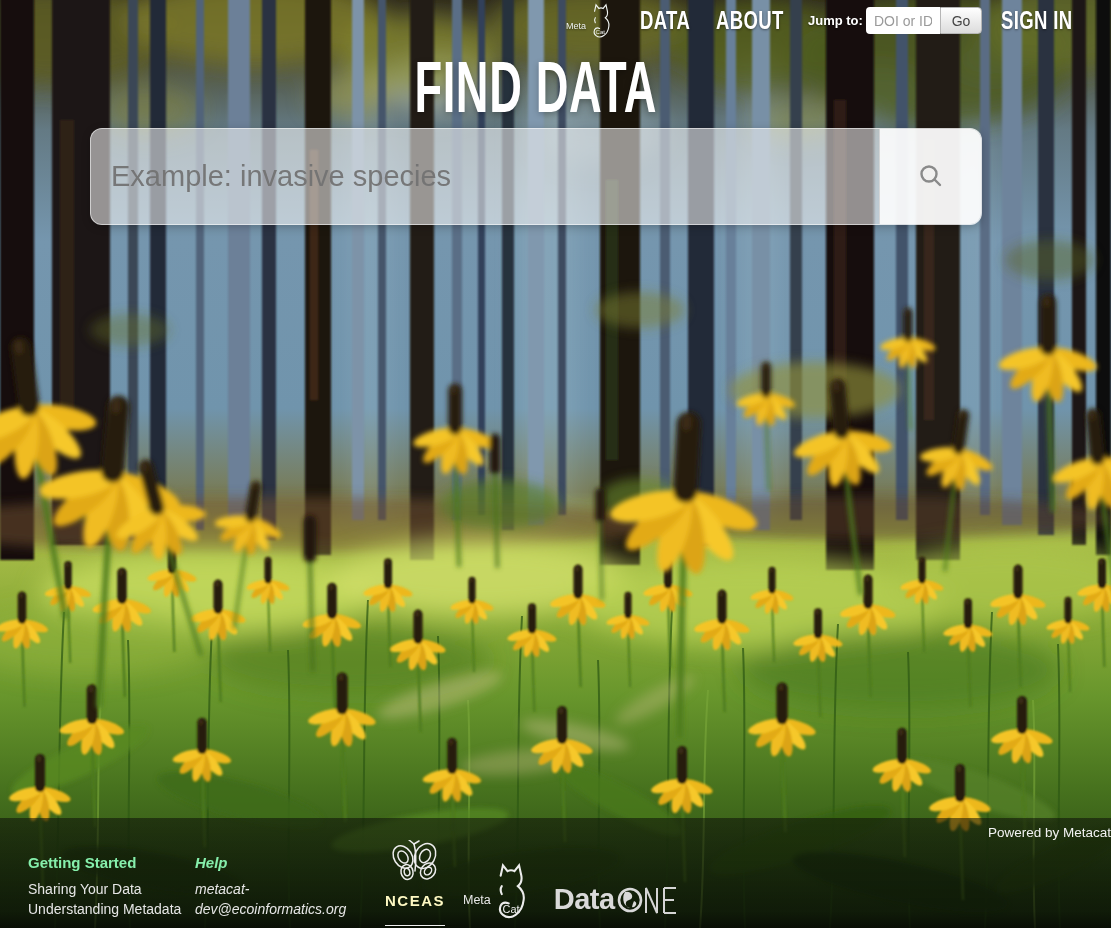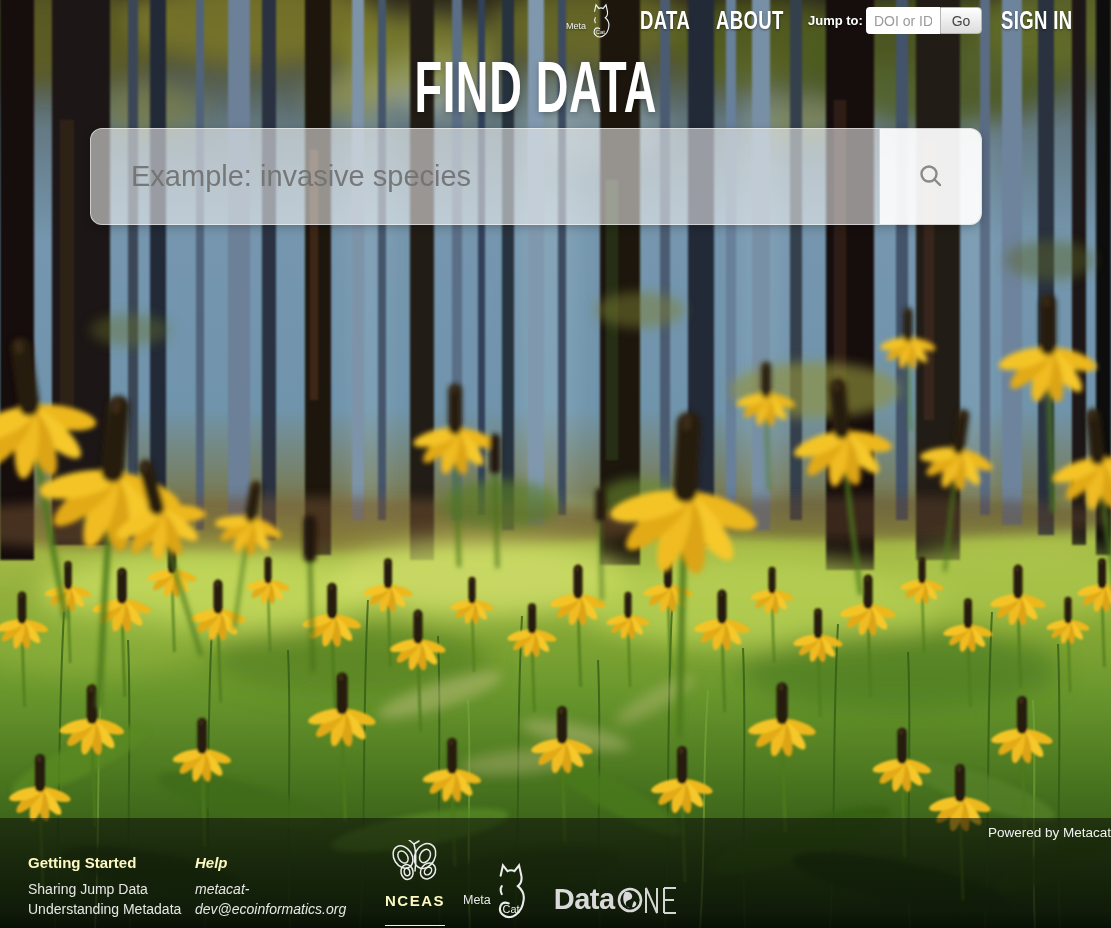--- a/index.html
+++ b/index.html
@@ -30,32 +30,32 @@
   
   .hero-wrap{position:absolute;left:90px;top:50px;width:892px;text-align:center;z-index:4;}
   .hero-title{margin:0;color:#fff;font-size:73px;font-weight:bold;line-height:1;
               display:inline-block;transform:scaleX(.62);transform-origin:center;
               letter-spacing:1px;text-shadow:0 2px 8px rgba(0,0,0,.25);white-space:nowrap;}
   .searchbar{position:absolute;left:90px;top:128px;width:892px;height:97px;z-index:4;
              display:flex;border-radius:12px;overflow:hidden;
              background:rgba(252,252,252,.55);border:1px solid rgba(255,255,255,.55);
              box-shadow:0 2px 8px rgba(0,0,0,.22);box-sizing:border-box;}
   .search-input{flex:1;background:transparent;border:none;outline:none;font-size:29px;color:#555;
-                padding:0 0 0 20px;font-family:"Liberation Sans",sans-serif;margin-left:20px;}
+                padding:0 0 0 20px;font-family:"Liberation Sans",sans-serif;}
   .search-input::placeholder{color:rgba(115,115,115,.95);}
   .search-btn{width:102px;border:none;cursor:pointer;background:rgba(255,255,255,.85);
               border-left:1px solid rgba(150,150,150,.35);display:flex;align-items:center;justify-content:center;}
 
   
   .footer{position:absolute;left:0;bottom:0;width:100%;height:110px;z-index:6;color:#e8e8e8;}
   .powered{position:absolute;top:7px;left:0;width:100%;text-align:right;font-size:13.5px;color:#f2f2f2;cursor:pointer;}
   .fcol{position:absolute;top:36px;}
   .fcol-getting{left:28px;width:170px;}
   .fcol-help{left:195px;width:155px;font-style:italic;}
-  .fcol h4{margin:0 0 8px 0;font-size:15px;color:#fef9c3;}
+  .fcol h4{margin:0 0 8px 0;font-size:15px;color:#86efac;}
   .fcol a{display:block;color:#e6e6e6;font-size:14px;line-height:20px;text-decoration:none;cursor:pointer;
           overflow-wrap:break-word;}
   .flogos{position:absolute;top:22px;left:383px;display:flex;align-items:flex-end;}
   .logo-nceas{width:64px;text-align:center;cursor:pointer;}
   .logo-nceas .nceas-txt{display:inline-block;color:#fef9c3;font-weight:bold;font-size:15px;letter-spacing:1.5px;
                          border-bottom:1.5px solid #efefef;padding-bottom:16px;margin-top:2px;}
   .logo-cat{margin-left:16px;display:flex;align-items:center;cursor:pointer;}
   .logo-cat .meta-txt{color:#e9e9e9;font-size:12.5px;margin-right:-3px;margin-top:14px;}
   .logo-dataone{margin-left:20px;display:flex;align-items:center;padding-bottom:12px;cursor:pointer;}
   .logo-dataone .data-txt{color:#d9d9d9;font-weight:bold;font-size:29px;letter-spacing:-.5px;line-height:1;}
@@ -335,21 +335,21 @@
         <line x1="17.5" y1="16.5" x2="23" y2="22" stroke="#8a8a8a" stroke-width="2.4" stroke-linecap="round"></line>
       </svg>
     </button>
   </div>
 
   <footer class="footer">
     <div class="powered">Powered by Metacat</div>
 
     <div class="fcol fcol-getting">
       <h4>Getting Started</h4>
-      <a>Sharing Jump Data</a>
+      <a>Sharing Your Data</a>
       <a>Understanding Metadata</a>
     </div>
 
     <div class="fcol fcol-help">
       <h4>Help</h4>
       <a>metacat-dev@ecoinformatics.org</a>
     </div>
 
     <div class="flogos">
       <div class="logo-nceas">

